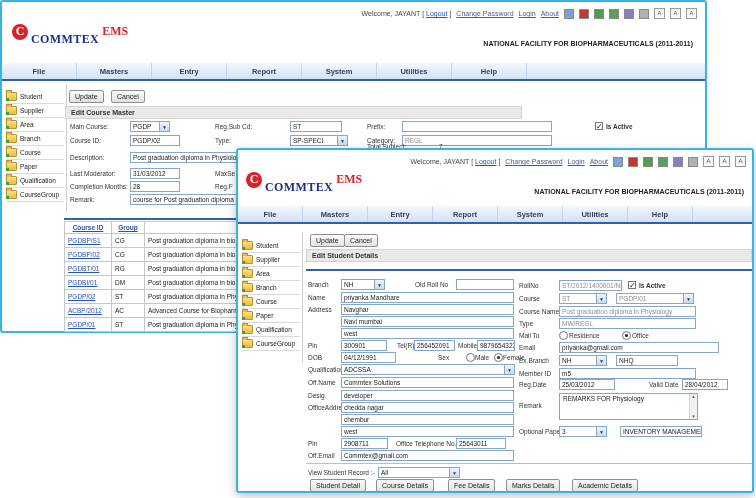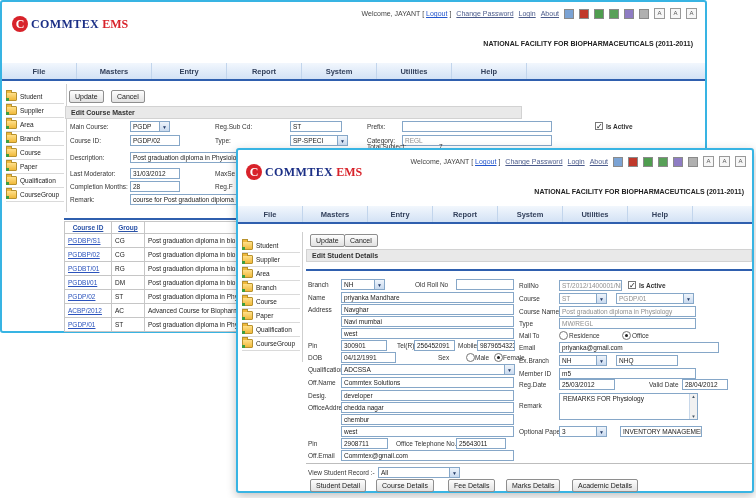--- a/index.html
+++ b/index.html
@@ -1,20 +1,20 @@
 <!DOCTYPE html>
 <html><head>
 <meta charset="utf-8">
 <style>
   html,body{margin:0;padding:0;}
   body{width:756px;height:498px;position:relative;background:#fff;font-family:"Liberation Sans",sans-serif;overflow:hidden;}
   .win{position:absolute;background:#fff;border:2px solid #38b4e3;border-radius:3px;box-sizing:border-box;}
   .logo{position:absolute;display:flex;align-items:center;gap:3px;}
   .logo-badge{width:16px;height:16px;background:#d8222a;border-radius:50%;color:#fff;font-weight:bold;font-size:12px;display:flex;align-items:center;justify-content:center;font-family:"Liberation Serif",serif;}
-  .logo-name{font-size:12px;font-weight:bold;color:#1b2f86;font-family:"Liberation Serif",serif;letter-spacing:.4px;}
+  .logo-name{font-size:12px;font-weight:bold;color:#1b2f86;font-family:"Liberation Serif",serif;letter-spacing:.4px;margin-top:16px;}
   .logo-ems{font-size:12px;font-weight:bold;color:#d8222a;font-family:"Liberation Serif",serif;}
   .hdr-right{position:absolute;display:flex;align-items:center;gap:5px;font-size:7px;color:#444;white-space:nowrap;}
   .hlink{text-decoration:underline;color:#4a5a8a;cursor:pointer;}
   .logout{color:#2255cc;text-decoration:underline;cursor:pointer;}
   .swatch{width:8px;height:8px;border:1px solid #8a8a8a;display:inline-block;}
   .abox{width:9px;height:9px;border:1px solid #999;background:#f7f7f7;font-size:6px;text-align:center;line-height:9px;color:#555;}
   .facility{position:absolute;font-size:7px;font-weight:bold;color:#222;white-space:nowrap;}
   .menubar{position:absolute;height:16px;background:linear-gradient(#f2f7fd,#d3e2f5);border-top:1px solid #fff;border-bottom:2px solid #2f5fae;display:flex;}
   .menu-cell{border-right:1px solid #c2d5ec;font-size:7.5px;font-weight:bold;color:#33415c;display:flex;align-items:center;justify-content:center;cursor:pointer;}
   .menu-fill{flex:1;}

